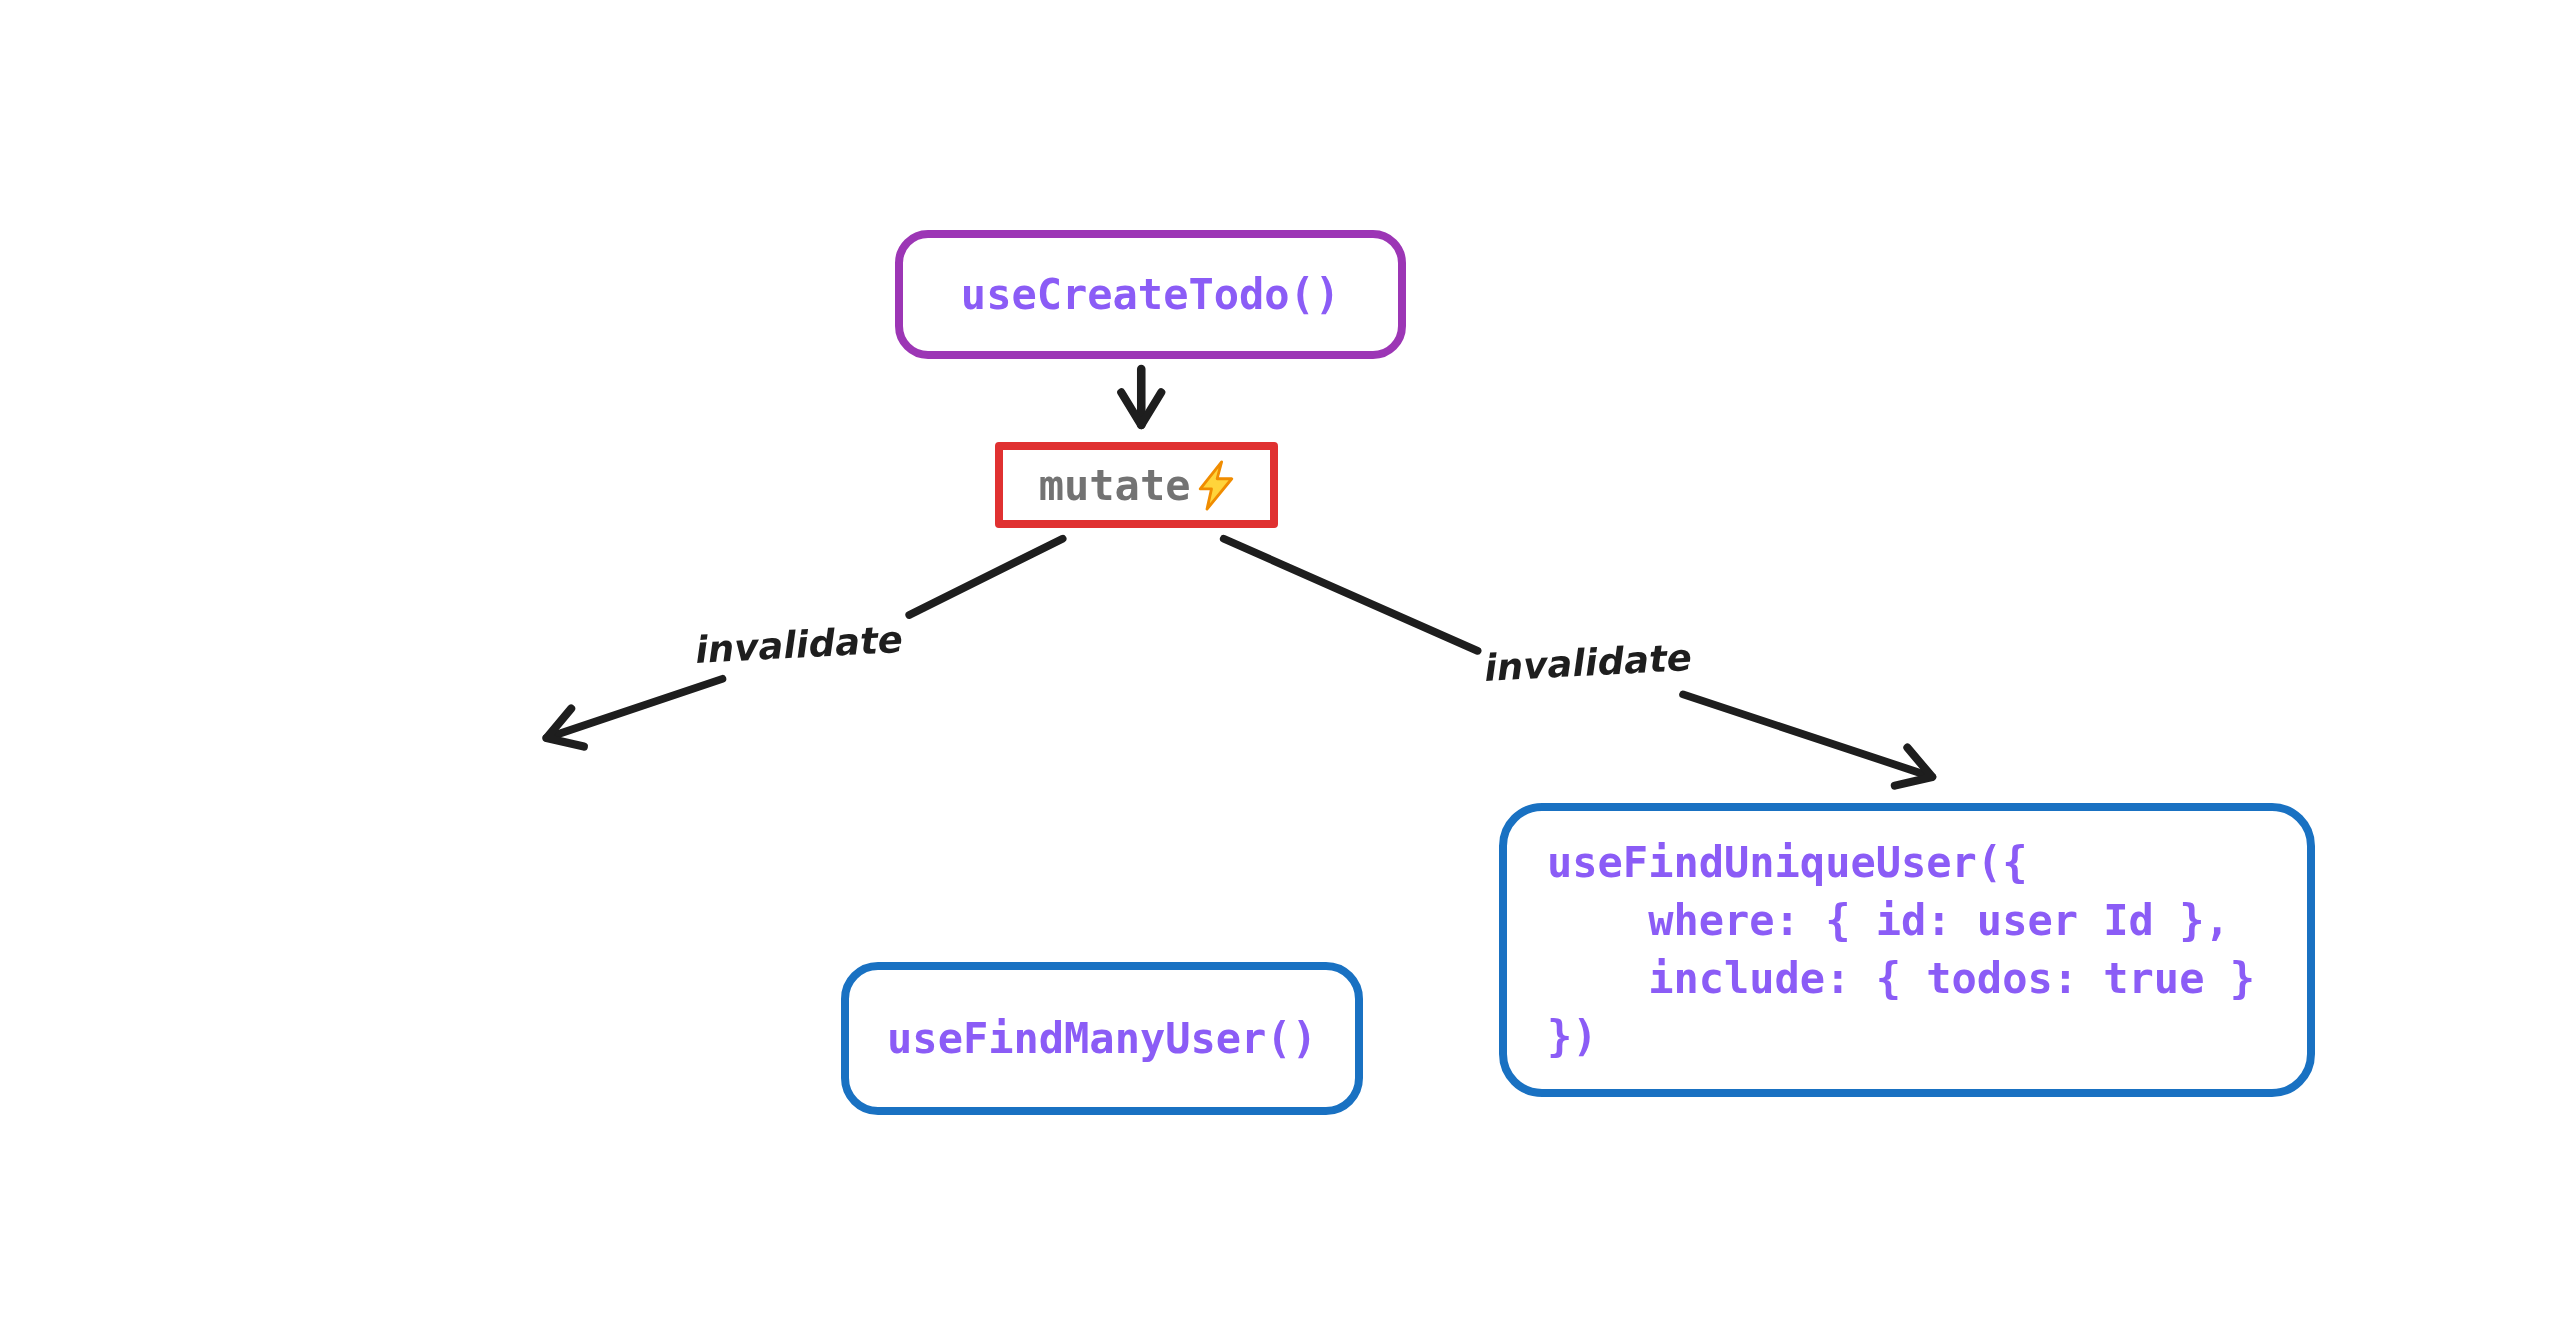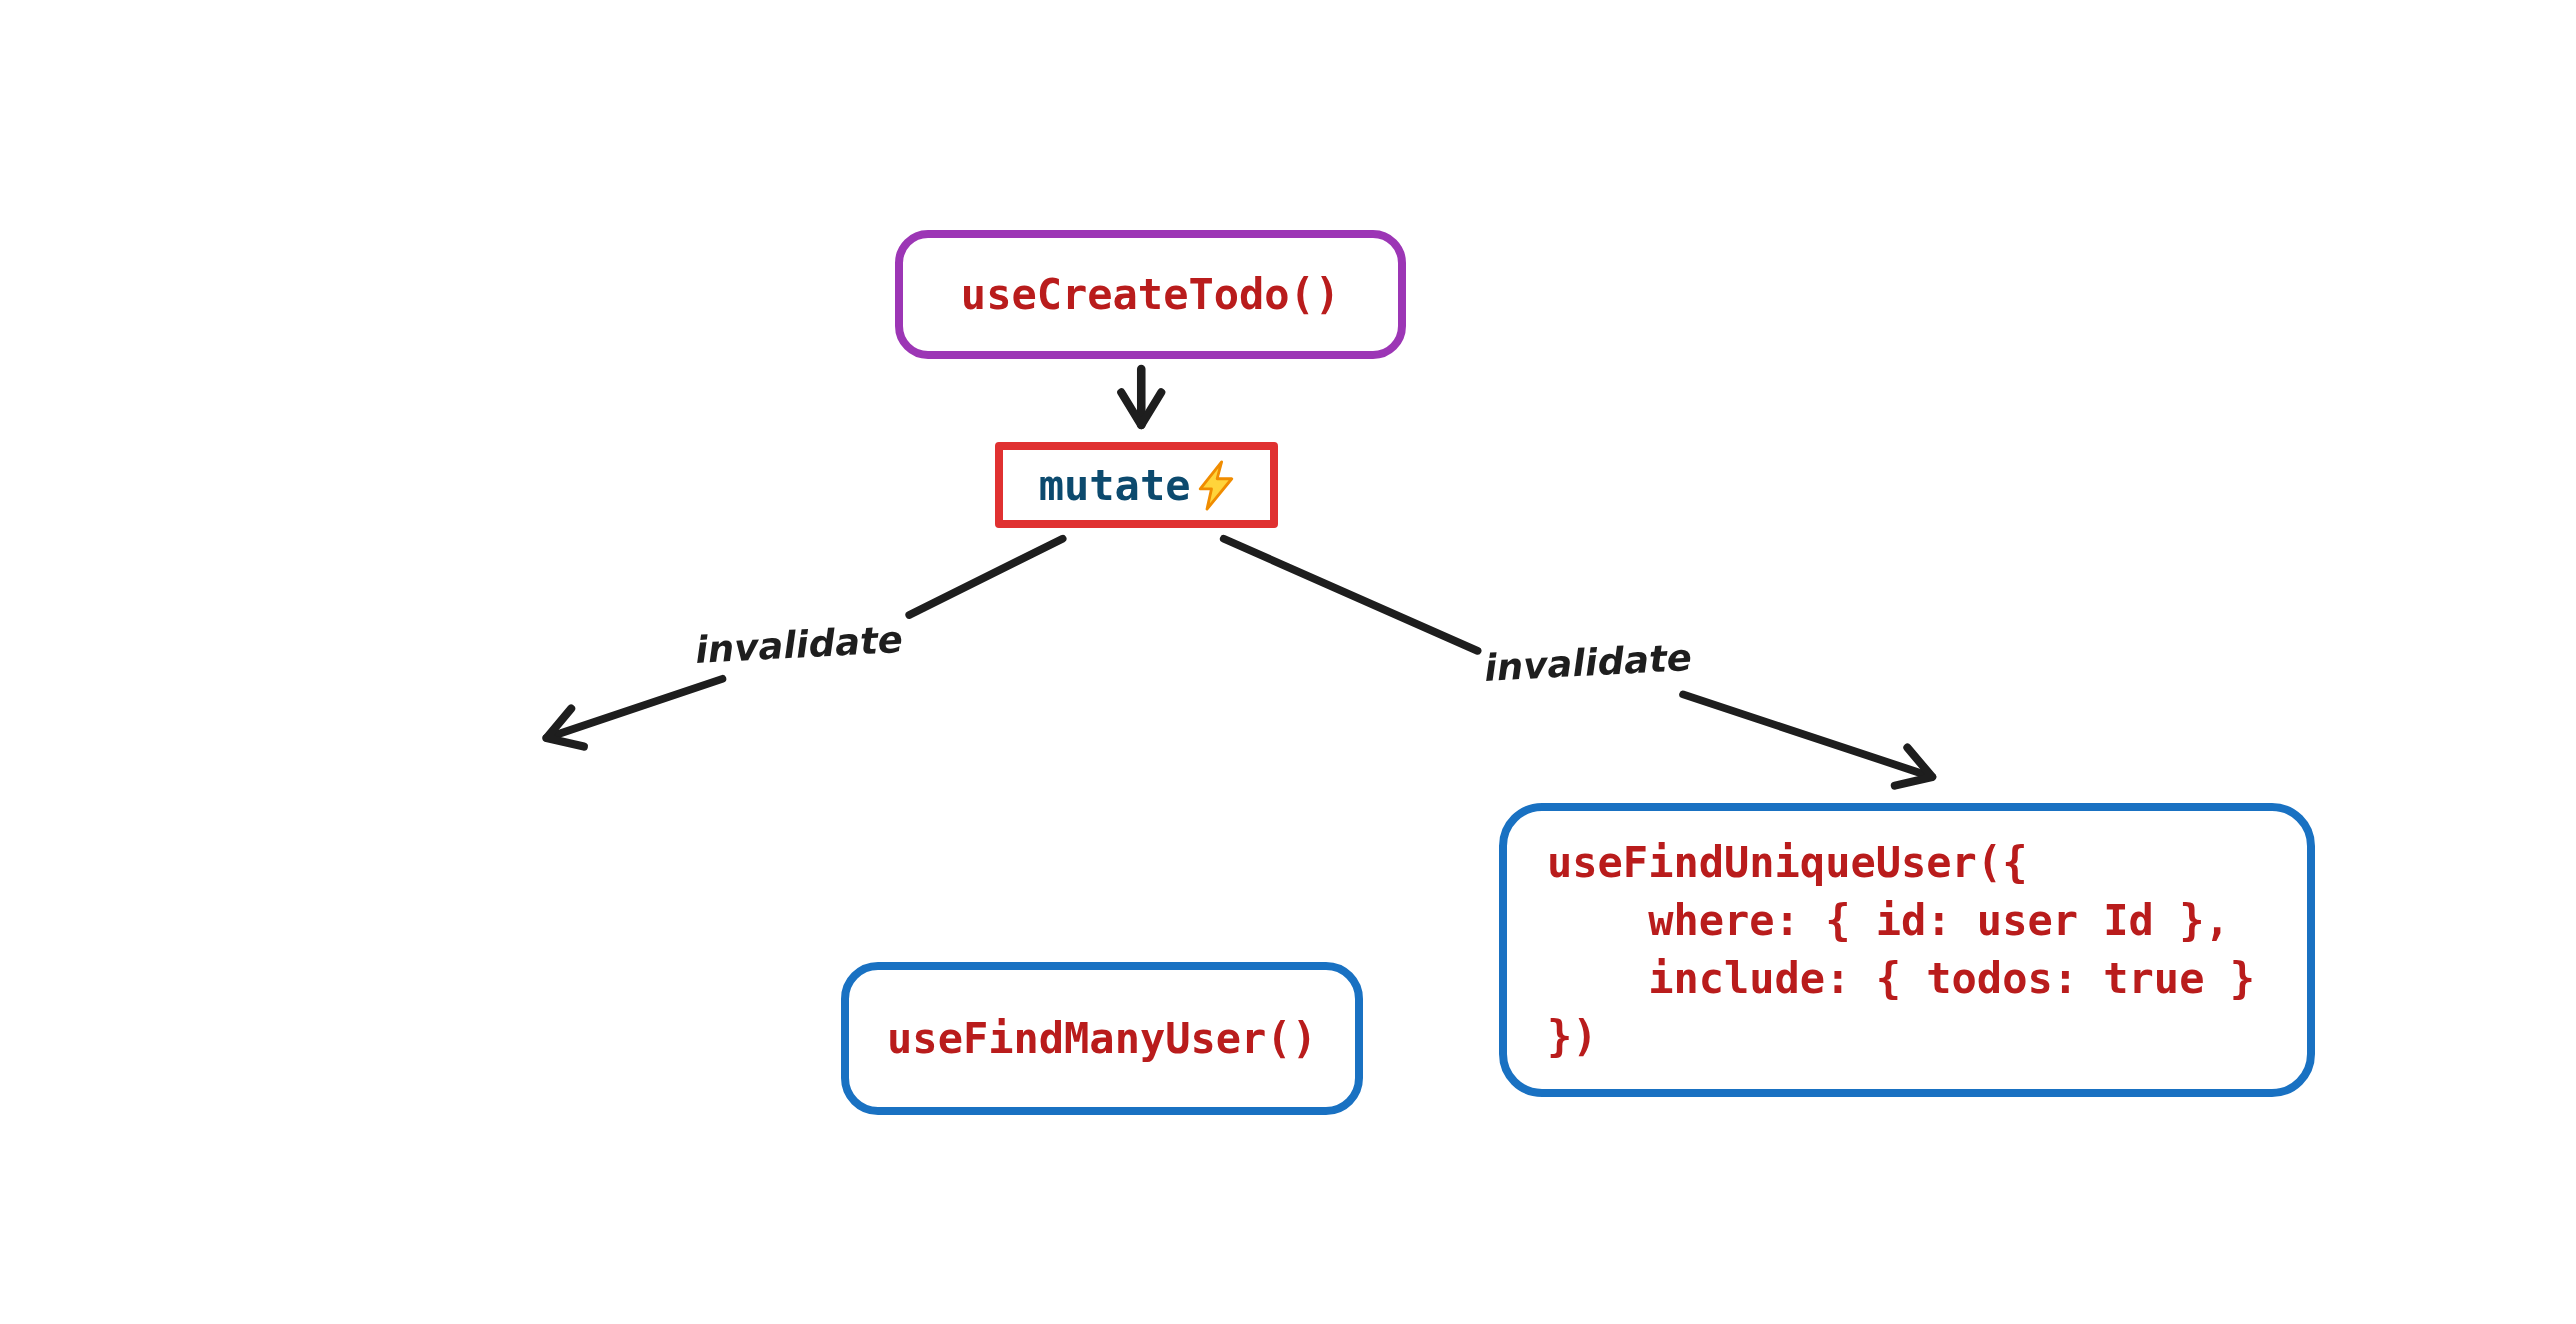--- a/index.html
+++ b/index.html
@@ -25,32 +25,32 @@
   .node {
     position: absolute;
     box-sizing: border-box;
     background: #ffffff;
     display: flex;
     align-items: center;
     justify-content: center;
     font-weight: bold;
     font-size: 42px;
     letter-spacing: 0;
-    color: #b91c1c;
+    color: #8b5cf6;
   }
   .node-purple {
     left: 895px; top: 230px; width: 511px; height: 129px;
     border: 8.6px solid #9c36b5;
     border-radius: 33px;
   }
   .node-red {
     left: 995px; top: 442px; width: 283px; height: 86px;
     border: 8.6px solid #e03131;
     border-radius: 3.9px;
-    color: #0c4a6e;
+    color: #737373;
     gap: 7.8px;
   }
   .node-blue {
     border: 8.6px solid #1971c2;
     border-radius: 37px;
   }
   .node-find-many-todo { left: 288px;  top: 767px;  width: 520px;  height: 151px; }
   .node-find-many-user { left: 841px; top: 962px; width: 522px;  height: 153px; }
   .node-find-unique-user {
     left: 1499px; top: 803px; width: 816px; height: 294px;

